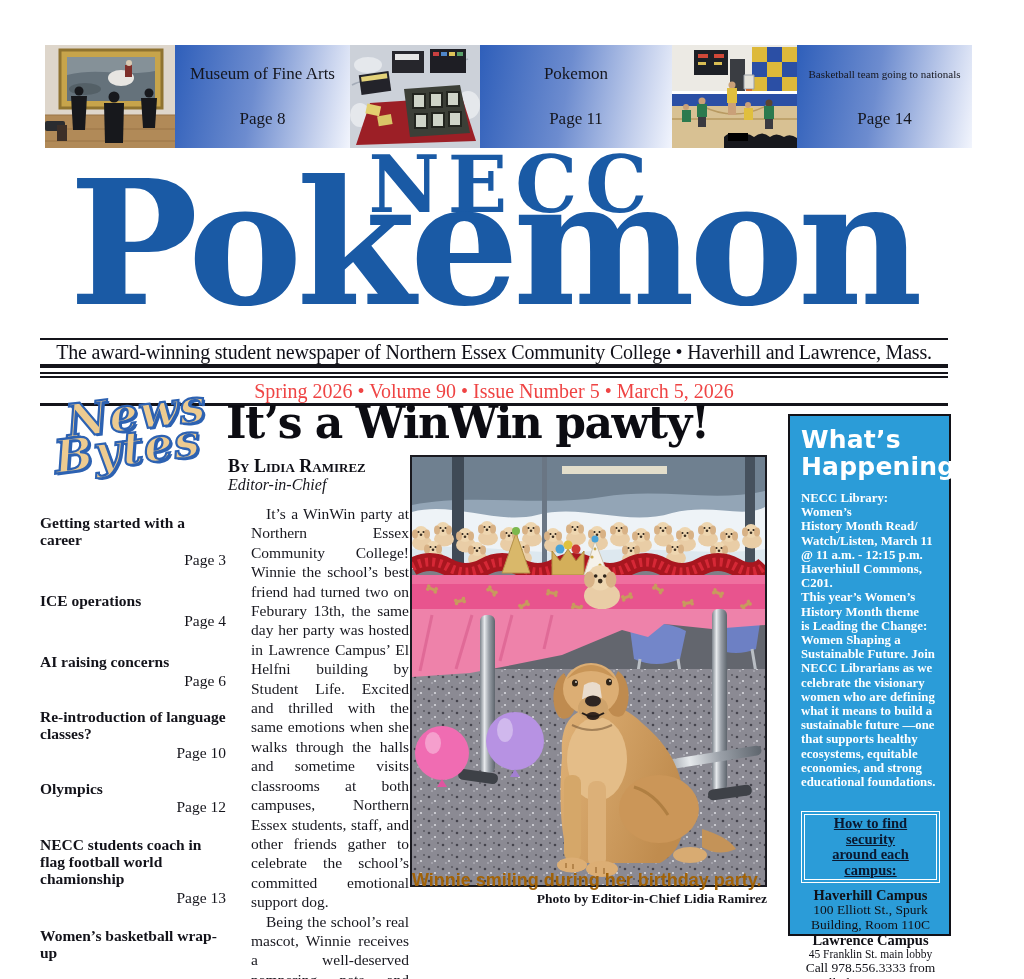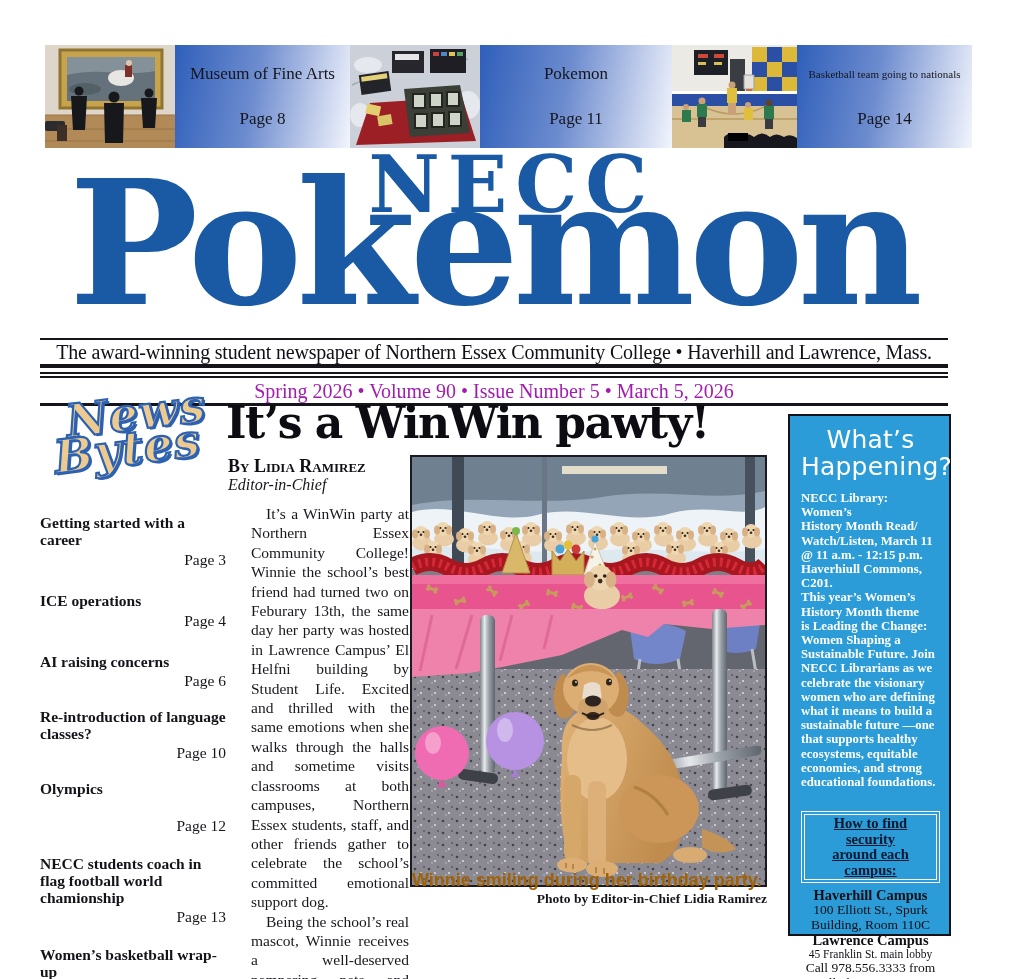--- a/index.html
+++ b/index.html
@@ -37,21 +37,21 @@
 
   
   .rule { position:absolute; left:40px; width:908px; background:#14141a; }
   .r1 { top:338px; height:2px; }
   .tagline { position:absolute; left:40px; top:341px; width:908px; text-align:center;
              font-size:20px; color:#101018; letter-spacing:-0.2px; }
   .r2 { top:364px; height:4px; }
   .r3 { top:372px; height:2px; }
   .r4 { top:376px; height:2px; }
   .dateline { position:absolute; left:40px; top:380px; width:908px; text-align:center;
-              font-size:20px; color:#a21caf; }
+              font-size:20px; color:#ef4444; }
   .r5 { top:403px; height:3px; }
 
   
   .nb-logo { position:absolute; left:48px; top:406px; transform:rotate(-7deg); transform-origin:left top;
              font-family:"DejaVu Serif", serif; font-style:italic; font-weight:bold; line-height:0.82; }
   .nb-logo .l1, .nb-logo .l2 {
     font-size:46px; color:#edcb90;
     -webkit-text-stroke:2.2px #2d62b2;
     text-shadow:2px 2px 0 #2d62b2;
     letter-spacing:1px;
@@ -80,22 +80,22 @@
   .photo-frame { position:absolute; left:410px; top:455px; width:357px; height:432px;
                  border:2px solid #1a1a20; background:#8b8a93; }
   .photo-credit { position:absolute; left:410px; top:891px; width:357px; text-align:right;
                   font-weight:bold; font-size:13.5px; color:#15151c; }
   .photo-caption { position:absolute; left:412px; top:870px; width:360px;
                    font-family:"Liberation Sans", sans-serif; font-weight:bold; font-size:18px; color:#a16207; }
 
   
   .wh-box { position:absolute; left:788px; top:414px; width:163px; height:522px;
             background:#2b9cd8; border:2px solid #121218; padding:10px 9px 8px 11px; }
-  .wh-title { font-family:"DejaVu Sans", sans-serif; font-weight:normal;
-              font-size:25px; line-height:27px; color:#ffffff; letter-spacing:0.2px;text-align:center; }
+  .wh-title { font-family:"DejaVu Sans", sans-serif; font-weight:bold;
+              font-size:25px; line-height:27px; color:#ffffff; letter-spacing:0.2px; }
   .wh-body  { margin-top:11px; font-weight:bold; font-size:12.8px; line-height:14.2px;
               color:#ffffff; white-space:pre-line; }
   .sec-titlebox { margin-top:22px; border:4px double #ffffff; padding:1px 20px; }
   .sec-title { font-weight:bold; font-size:14.5px; line-height:15.5px; text-align:center;
                color:#0a1830; text-decoration:underline; }
   .sec-details { margin-top:4px; text-align:center; color:#101016; }
   .sec-name { font-weight:bold; font-size:14.5px; line-height:16px; }
   .sec-addr { font-size:13.5px; line-height:14.5px; }
   .sec-addr-sm { font-size:11.5px; line-height:13px; }
   .sec-phone { font-size:13.5px; line-height:14.5px; }
@@ -275,21 +275,21 @@
   <div class="story" style="margin-bottom:18px">
     <div class="stitle">AI raising concerns</div>
     <div class="spage" style="margin-top:2px">Page 6</div>
   </div>
   <div class="story" style="margin-bottom:18px">
     <div class="stitle">Re-introduction of language classes?</div>
     <div class="spage" style="margin-top:2px">Page 10</div>
   </div>
   <div class="story" style="margin-bottom:20px">
     <div class="stitle">Olympics</div>
-    <div class="spage" style="margin-top:20px">Page 12</div>
+    <div class="spage" style="margin-top:1px">Page 12</div>
   </div>
   <div class="story" style="margin-bottom:20px">
     <div class="stitle">NECC students coach in flag football world chamionship</div>
     <div class="spage" style="margin-top:2px">Page 13</div>
   </div>
   <div class="story">
     <div class="stitle">Women’s basketball wrap-up</div>
 
   </div>
 

